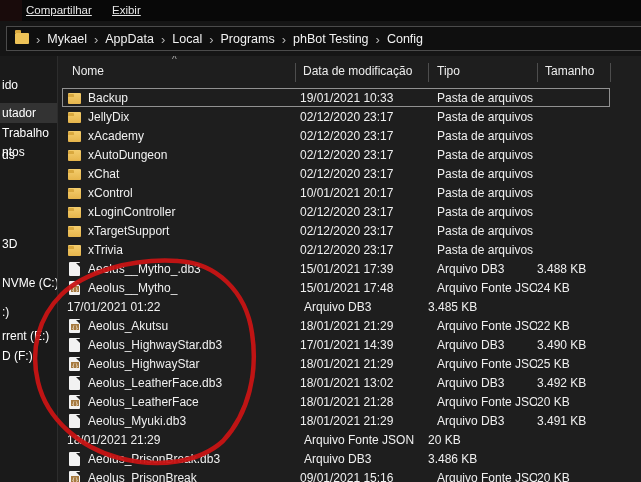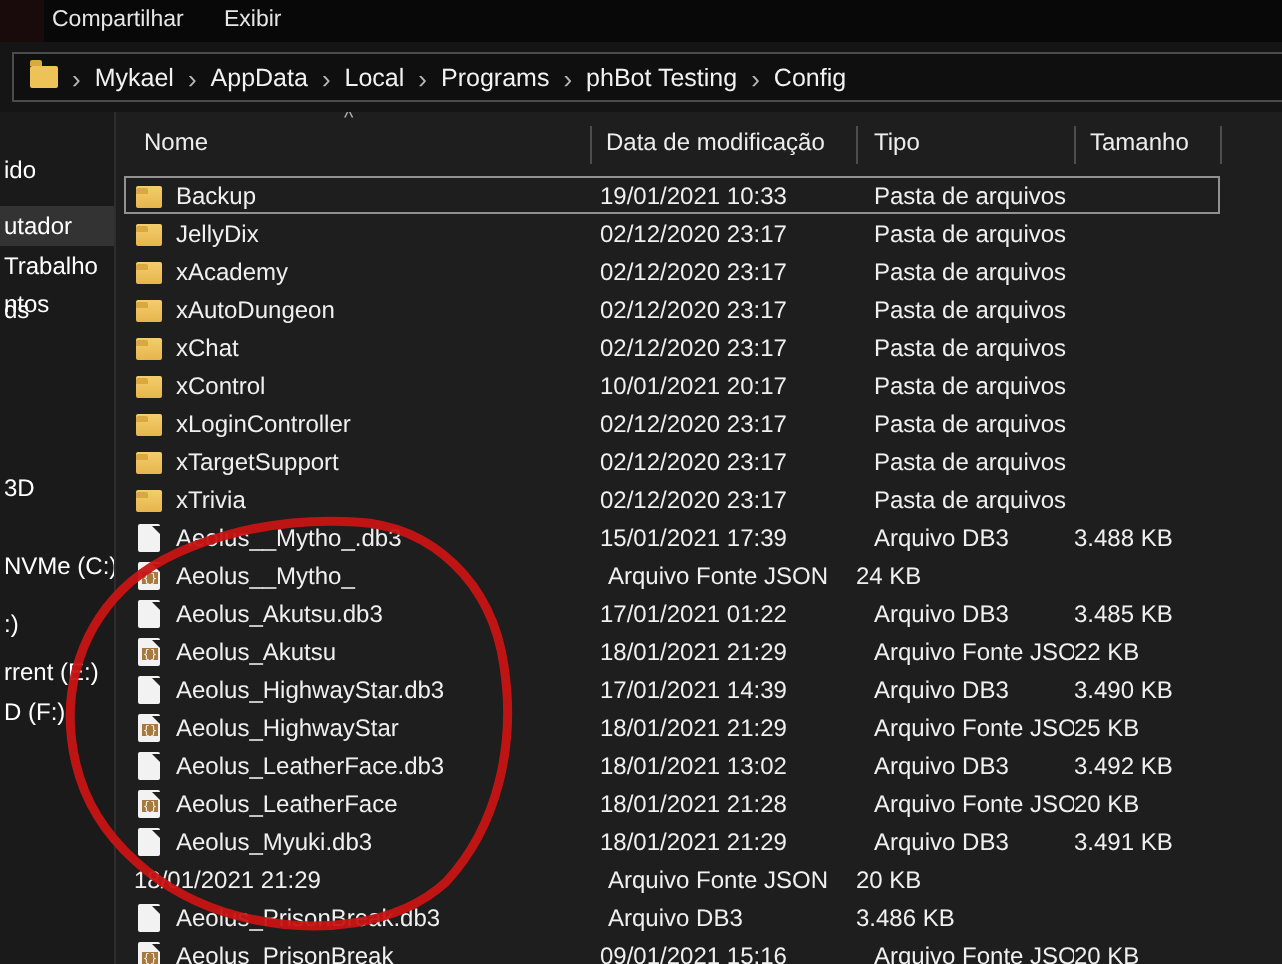--- a/index.html
+++ b/index.html
@@ -8,21 +8,21 @@
     position:relative;
     background:#1e1e1e;
     font-family:"Liberation Sans", sans-serif;
     color:#f0f0f0;
     -webkit-font-smoothing:antialiased;
   }
 
   
   .menubar { position:absolute; left:0; top:0; width:641px; height:21px; background:#080808; z-index:5; }
   .file-btn { position:absolute; left:0; top:0; width:22px; height:21px; background:#190b0b; }
-  .menu-item { position:absolute; top:0; height:21px; line-height:21px; font-size:11.5px; color:#e6e6e6; }
+  .menu-item { position:absolute; top:0; height:21px; line-height:21px; font-size:11.5px; color:#e6e6e6;text-decoration:underline; }
   .menu-item.m0 { left:26px; }
   .menu-item.m1 { left:112px; }
 
   
   .toolbar { position:absolute; left:0; top:21px; width:641px; height:35px; background:#151515; z-index:4; }
   .addressbar {
     position:absolute; left:6px; top:5px; width:645px; height:25px;
     background:#0f0f0f; border:1px solid #4b4b4b;
     display:flex; align-items:center; gap:7px; padding:0 8px;
   }
@@ -232,30 +232,25 @@
     <div class="cell type">Arquivo DB3</div>
     <div class="cell size">3.488 KB</div>
   </div>
     <div class="row">
     <div class="cell name">
       <span class="ic">
           <span class="glyph icon-json" style="position: absolute; display: block;"></span>
         </span>
       <span class="nm">Aeolus__Mytho_</span>
     </div>
+    <div class="cell date">15/01/2021 17:48</div>
     <div class="cell type">Arquivo Fonte JSON</div>
     <div class="cell size">24 KB</div>
   </div>
     <div class="row">
-    <div class="cell name">
-      <span class="ic">
-          <span class="glyph icon-db3" style="position: absolute; display: block;"></span>
-        </span>
-      <span class="nm">Aeolus_Akutsu.db3</span>
-    </div>
     <div class="cell date">17/01/2021 01:22</div>
     <div class="cell type">Arquivo DB3</div>
     <div class="cell size">3.485 KB</div>
   </div>
     <div class="row">
     <div class="cell name">
       <span class="ic">
           <span class="glyph icon-json" style="position: absolute; display: block;"></span>
         </span>
       <span class="nm">Aeolus_Akutsu</span>

